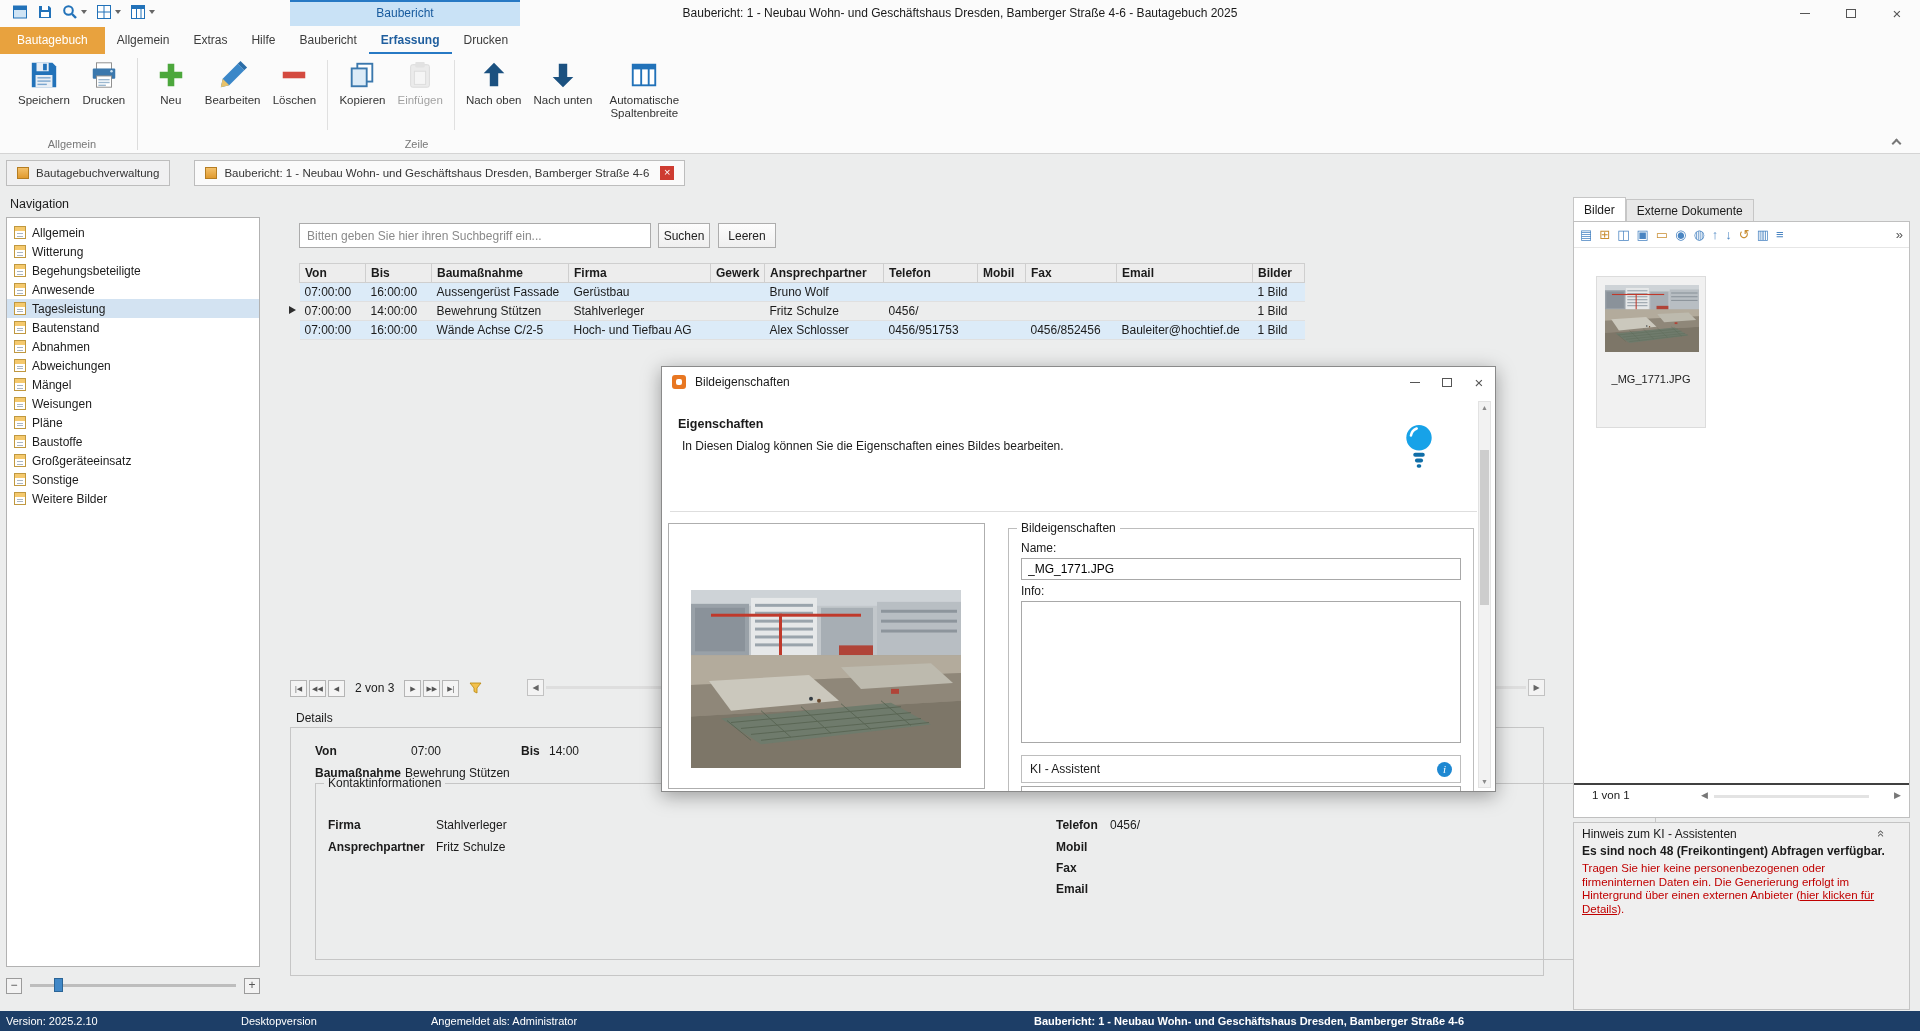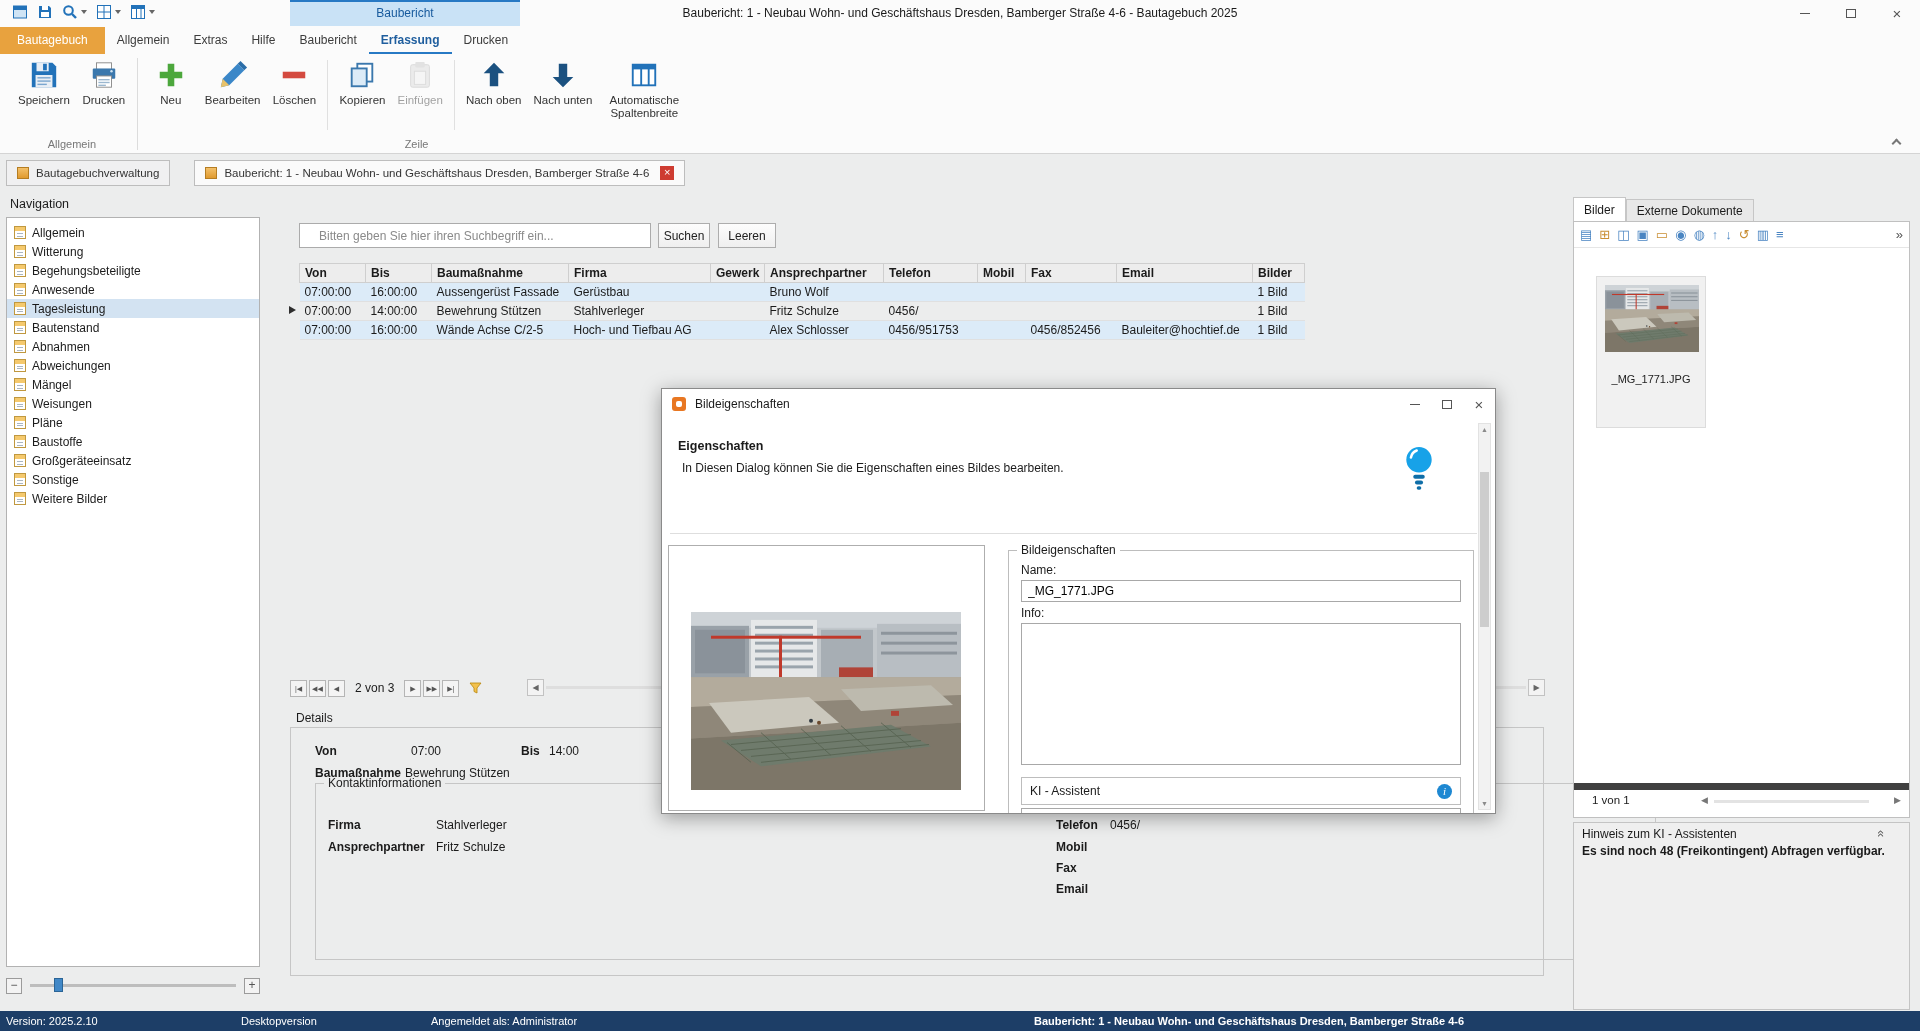--- a/index.html
+++ b/index.html
@@ -48,21 +48,21 @@
 #nav-tree{position:absolute;left:6px;top:217px;width:254px;height:750px;background:#fff;border:1px solid #b2b2b2;padding-top:5px}
 .nav-item{display:flex;align-items:center;gap:6px;height:19px;padding-left:7px}
 .nav-item.sel{background:#d3e3f2}
 .doc-ico{width:12px;height:13px;border:1px solid #c0983f;background:linear-gradient(#f5c96d 0,#f5c96d 4px,#fff 4px);position:relative;flex:0 0 auto}
 .doc-ico::after{content:"";position:absolute;left:2px;right:2px;top:6px;height:5px;background:repeating-linear-gradient(#aab6c2 0,#aab6c2 1px,transparent 1px,transparent 2.5px)}
 #nav-zoom{position:absolute;left:6px;top:977px;width:254px;height:17px;display:flex;align-items:center}
 .zoom-btn{width:16px;height:16px;border:1px solid #9b9b9b;background:#f3f3f3;color:#555;font-size:12px;line-height:13px;text-align:center}
 .zoom-track{flex:1;height:3px;background:#bdbdbd;margin:0 8px;position:relative}
 .zoom-thumb{position:absolute;left:24px;top:-6px;width:9px;height:14px;background:#4188c7;border:1px solid #2a6496}
 
-#search-input{position:absolute;left:299px;top:223px;width:352px;height:25px;border:1px solid #ababab;background:#fff;padding:0 19px;font:inherit;color:#333}
+#search-input{position:absolute;left:299px;top:223px;width:352px;height:25px;border:1px solid #ababab;background:#fff;padding:0 7px;font:inherit;color:#333}
 #search-input::placeholder{color:#8a8a8a}
 .btn{position:absolute;height:25px;background:linear-gradient(#fdfdfd,#efefef);border:1px solid #adadad;font:inherit;font-size:12px;color:#222}
 #btn-suchen{left:658px;top:223px;width:52px}
 #btn-leeren{left:718px;top:223px;width:58px}
 #grid{position:absolute;left:299px;top:263px;width:1005px;border-collapse:collapse;table-layout:fixed}
 #grid th{height:19px;background:#ededed;border:1px solid #cfcfcf;border-left:none;font-weight:700;text-align:left;padding:0 5px;font-size:12px;overflow:hidden;white-space:nowrap}
 #grid th:first-child{border-left:1px solid #cfcfcf}
 #grid td{height:19px;padding:0 5px;font-size:12px;overflow:hidden;white-space:nowrap;border-bottom:1px solid rgba(0,0,0,0.05)}
 #grid tr.stripe td{background:var(--selection-blue,#dcebf8)}
 #row-marker{position:absolute;left:289px;top:306px;width:0;height:0;border-left:7px solid #2e2e2e;border-top:4px solid transparent;border-bottom:4px solid transparent}
@@ -74,21 +74,21 @@
 .hs-btn{position:absolute;top:679px;width:17px;height:17px;border:1px solid #c2c2c2;background:#f3f3f3;color:#666;font-size:8px;line-height:15px;text-align:center}
 #hs-track{position:absolute;left:546px;top:686px;width:980px;height:3px;background:#dedede}
 
 #details-label{position:absolute;left:296px;top:711px;font-size:12px}
 #details-box{position:absolute;left:290px;top:727px;width:1254px;height:249px;border:1px solid #c6c6c6}
 .d-lbl{position:absolute;font-weight:700}
 .d-val{position:absolute}
 #kontakt{position:absolute;left:24px;top:48px;width:1341px;height:184px;border:1px solid #c6c6c6;padding:0}
 #kontakt legend{margin-left:8px;padding:0 4px;font-size:12px;color:#222}
 
-#dialog{position:absolute;left:661px;top:388px;width:835px;height:426px;background:#fff;border:1px solid #8a8a8a;box-shadow:0 4px 18px rgba(0,0,0,.35);z-index:50;overflow:hidden}
+#dialog{position:absolute;left:661px;top:366px;width:835px;height:426px;background:#fff;border:1px solid #8a8a8a;box-shadow:0 4px 18px rgba(0,0,0,.35);z-index:50;overflow:hidden}
 #dlg-titlebar{position:absolute;left:0;top:0;right:0;height:30px;background:#fff;display:flex;align-items:center}
 #dlg-app-ico{width:14px;height:14px;background:#e87722;border-radius:3px;margin:0 9px 0 10px;position:relative}
 #dlg-app-ico::after{content:"";position:absolute;left:4px;top:4px;width:6px;height:6px;background:#fff;border-radius:2px}
 #dlg-controls{margin-left:auto;display:flex}
 .dlg-cbtn{width:32px;height:28px;display:flex;align-items:center;justify-content:center;color:#555}
 #dlg-h1{position:absolute;left:16px;top:50px;font-weight:700;font-size:12.5px}
 #dlg-desc{position:absolute;left:20px;top:72px}
 #dlg-bulb{position:absolute;left:742px;top:56px;width:30px;height:48px}
 #dlg-sep{position:absolute;left:8px;right:18px;top:144px;border-top:1px solid #dedede}
 #dlg-preview{position:absolute;left:6px;top:156px;width:317px;height:266px;border:1px solid #aeaeae;background:#fff}
@@ -110,21 +110,21 @@
 .rp-tab{padding:0 10px;line-height:23px;border:1px solid #c6c6c6;background:#e8e8e8;height:23px;font-size:12px}
 .rp-tab-active{background:#fff;height:25px;line-height:25px;border-bottom:none}
 #rp-body{position:absolute;left:1573px;top:221px;width:337px;height:597px;background:#fff;border:1px solid #c0c0c0}
 #rp-toolbar{height:26px;border-bottom:1px solid #e6e6e6;display:flex;align-items:center;padding:0 6px;gap:7px;font-size:13px}
 .tb-ico{color:#4a85c2}
 .tb-ico.alt{color:#c98f35}
 #rp-more{margin-left:auto;color:#555}
 #rp-thumb{position:absolute;left:22px;top:54px;width:110px;height:152px;background:#f1f1f1;border:1px solid #dcdcdc}
 #thumb-photo{position:absolute;left:8px;top:8px;width:94px;height:67px}
 #rp-caption{position:absolute;left:0;right:0;top:96px;text-align:center;font-size:11px;color:#222}
-#rp-pager{position:absolute;left:0;right:0;bottom:0;height:34px;border-top:7px solid #404040}
+#rp-pager{position:absolute;left:0;right:0;bottom:0;height:34px;border-top:2px solid #404040}
 #rp-pager-text{position:absolute;left:18px;top:4px;font-size:11.5px}
 .rp-arrow{position:absolute;top:5px;color:#777;font-size:9px}
 #rp-track{position:absolute;left:140px;right:40px;top:10px;height:3px;background:#e3e3e3}
 #rp-hint{position:absolute;left:1573px;top:822px;width:337px;height:188px;background:#efefef;border:1px solid #c4c4c4}
 #rp-hint-head{display:flex;align-items:center;padding:3px 8px 1px}
 #rp-hint-chev{margin-left:auto;margin-right:16px;color:#555;display:inline-block;transform:rotate(90deg);font-size:13px}
 #rp-quota{padding:2px 8px 0;font-weight:700}
 .rp-warn{padding:4px 8px 0;color:var(--warning-red,#c00000);font-size:11.5px;line-height:1.18}
 .link{text-decoration:underline}
 
@@ -700,20 +700,21 @@
     <span id="rp-track"></span>
     <span class="rp-arrow" style="right:8px">▶</span>
   </div>
 </div>
 <div id="rp-hint">
   <div id="rp-hint-head">
     <span>Hinweis zum KI - Assistenten</span>
     <span id="rp-hint-chev">«</span>
   </div>
   <div id="rp-quota">Es sind noch 48 (Freikontingent) Abfragen verfügbar.</div>
+  <div class="rp-warn"><span>Tragen Sie hier keine personenbezogenen oder firmeninternen Daten ein. Die Generierung erfolgt im Hintergrund über einen externen Anbieter (</span><span class="link">hier klicken für Details</span><span>).</span></div>
 </div>
 
 <div id="statusbar">
   <span id="sb-version">Version: 2025.2.10</span>
   <span id="sb-edition">Desktopversion</span>
   <span id="sb-user">Angemeldet als: Administrator</span>
   <span id="sb-project">Baubericht: 1 - Neubau Wohn- und Geschäftshaus Dresden, Bamberger Straße 4-6</span>
 </div>
 
 </body></html>

